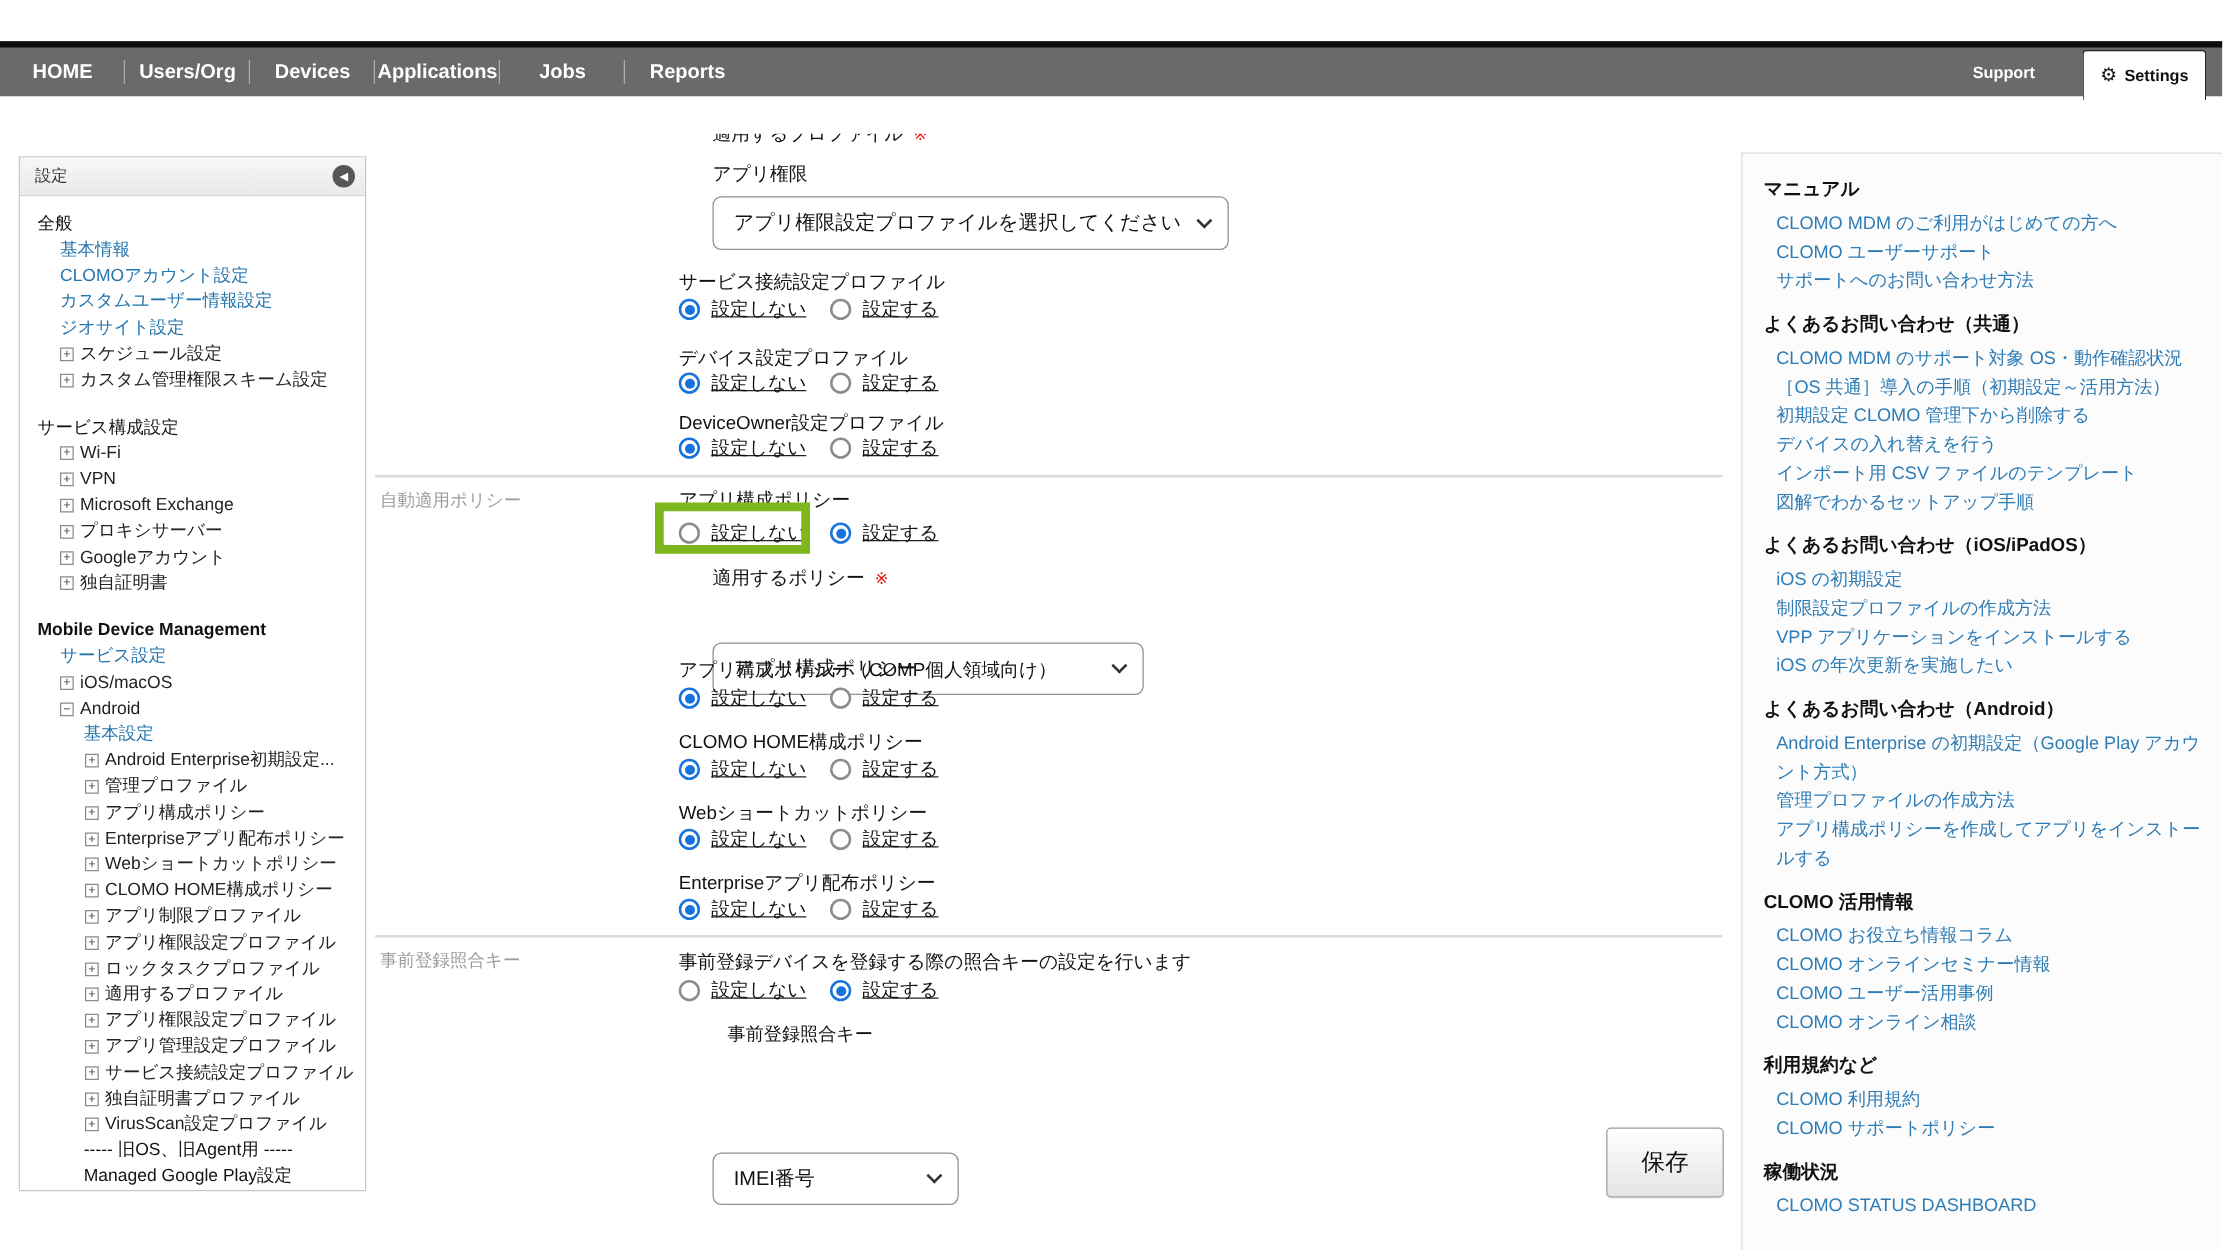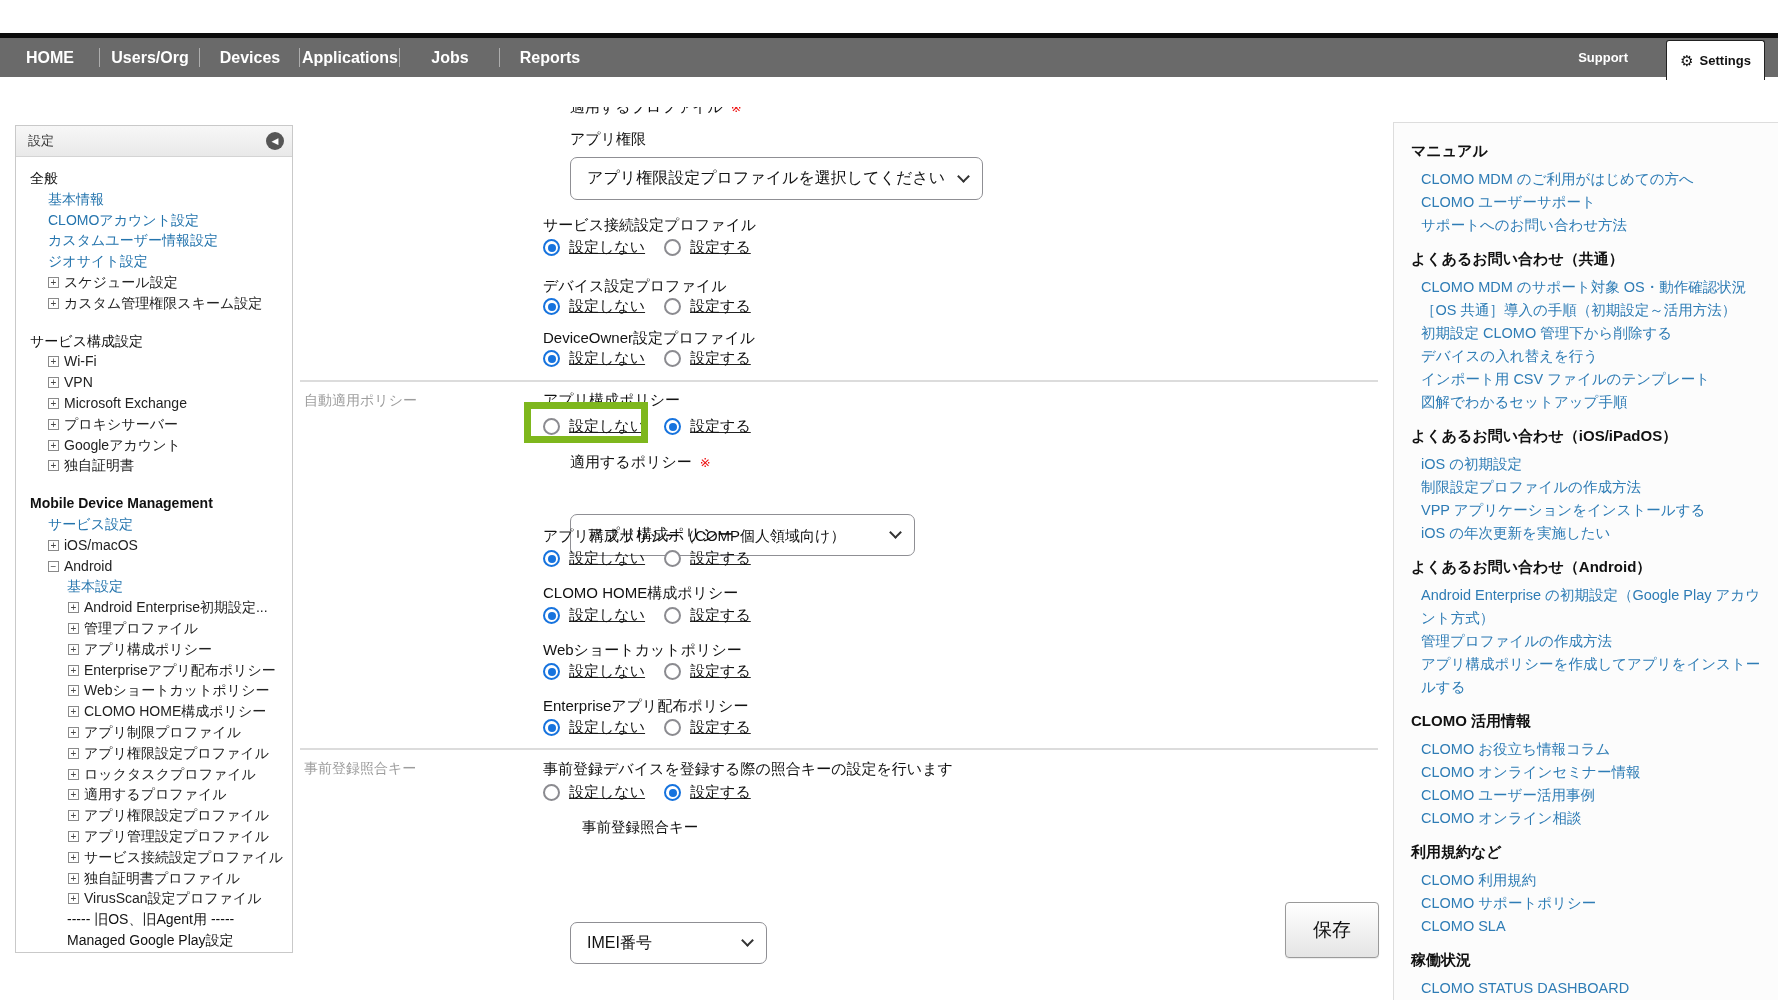--- a/index.html
+++ b/index.html
@@ -328,19 +328,18 @@
 
     <div class="help-title">CLOMO 活用情報</div>
     <div class="help-link">CLOMO お役立ち情報コラム</div>
     <div class="help-link">CLOMO オンラインセミナー情報</div>
     <div class="help-link">CLOMO ユーザー活用事例</div>
     <div class="help-link">CLOMO オンライン相談</div>
 
     <div class="help-title">利用規約など</div>
     <div class="help-link">CLOMO 利用規約</div>
     <div class="help-link">CLOMO サポートポリシー</div>
-    <div class="help-link">CLOMO SLA</div>
 
     <div class="help-title">稼働状況</div>
     <div class="help-link">CLOMO STATUS DASHBOARD</div>
   </div>
 
 </div>
 
 </body></html>

